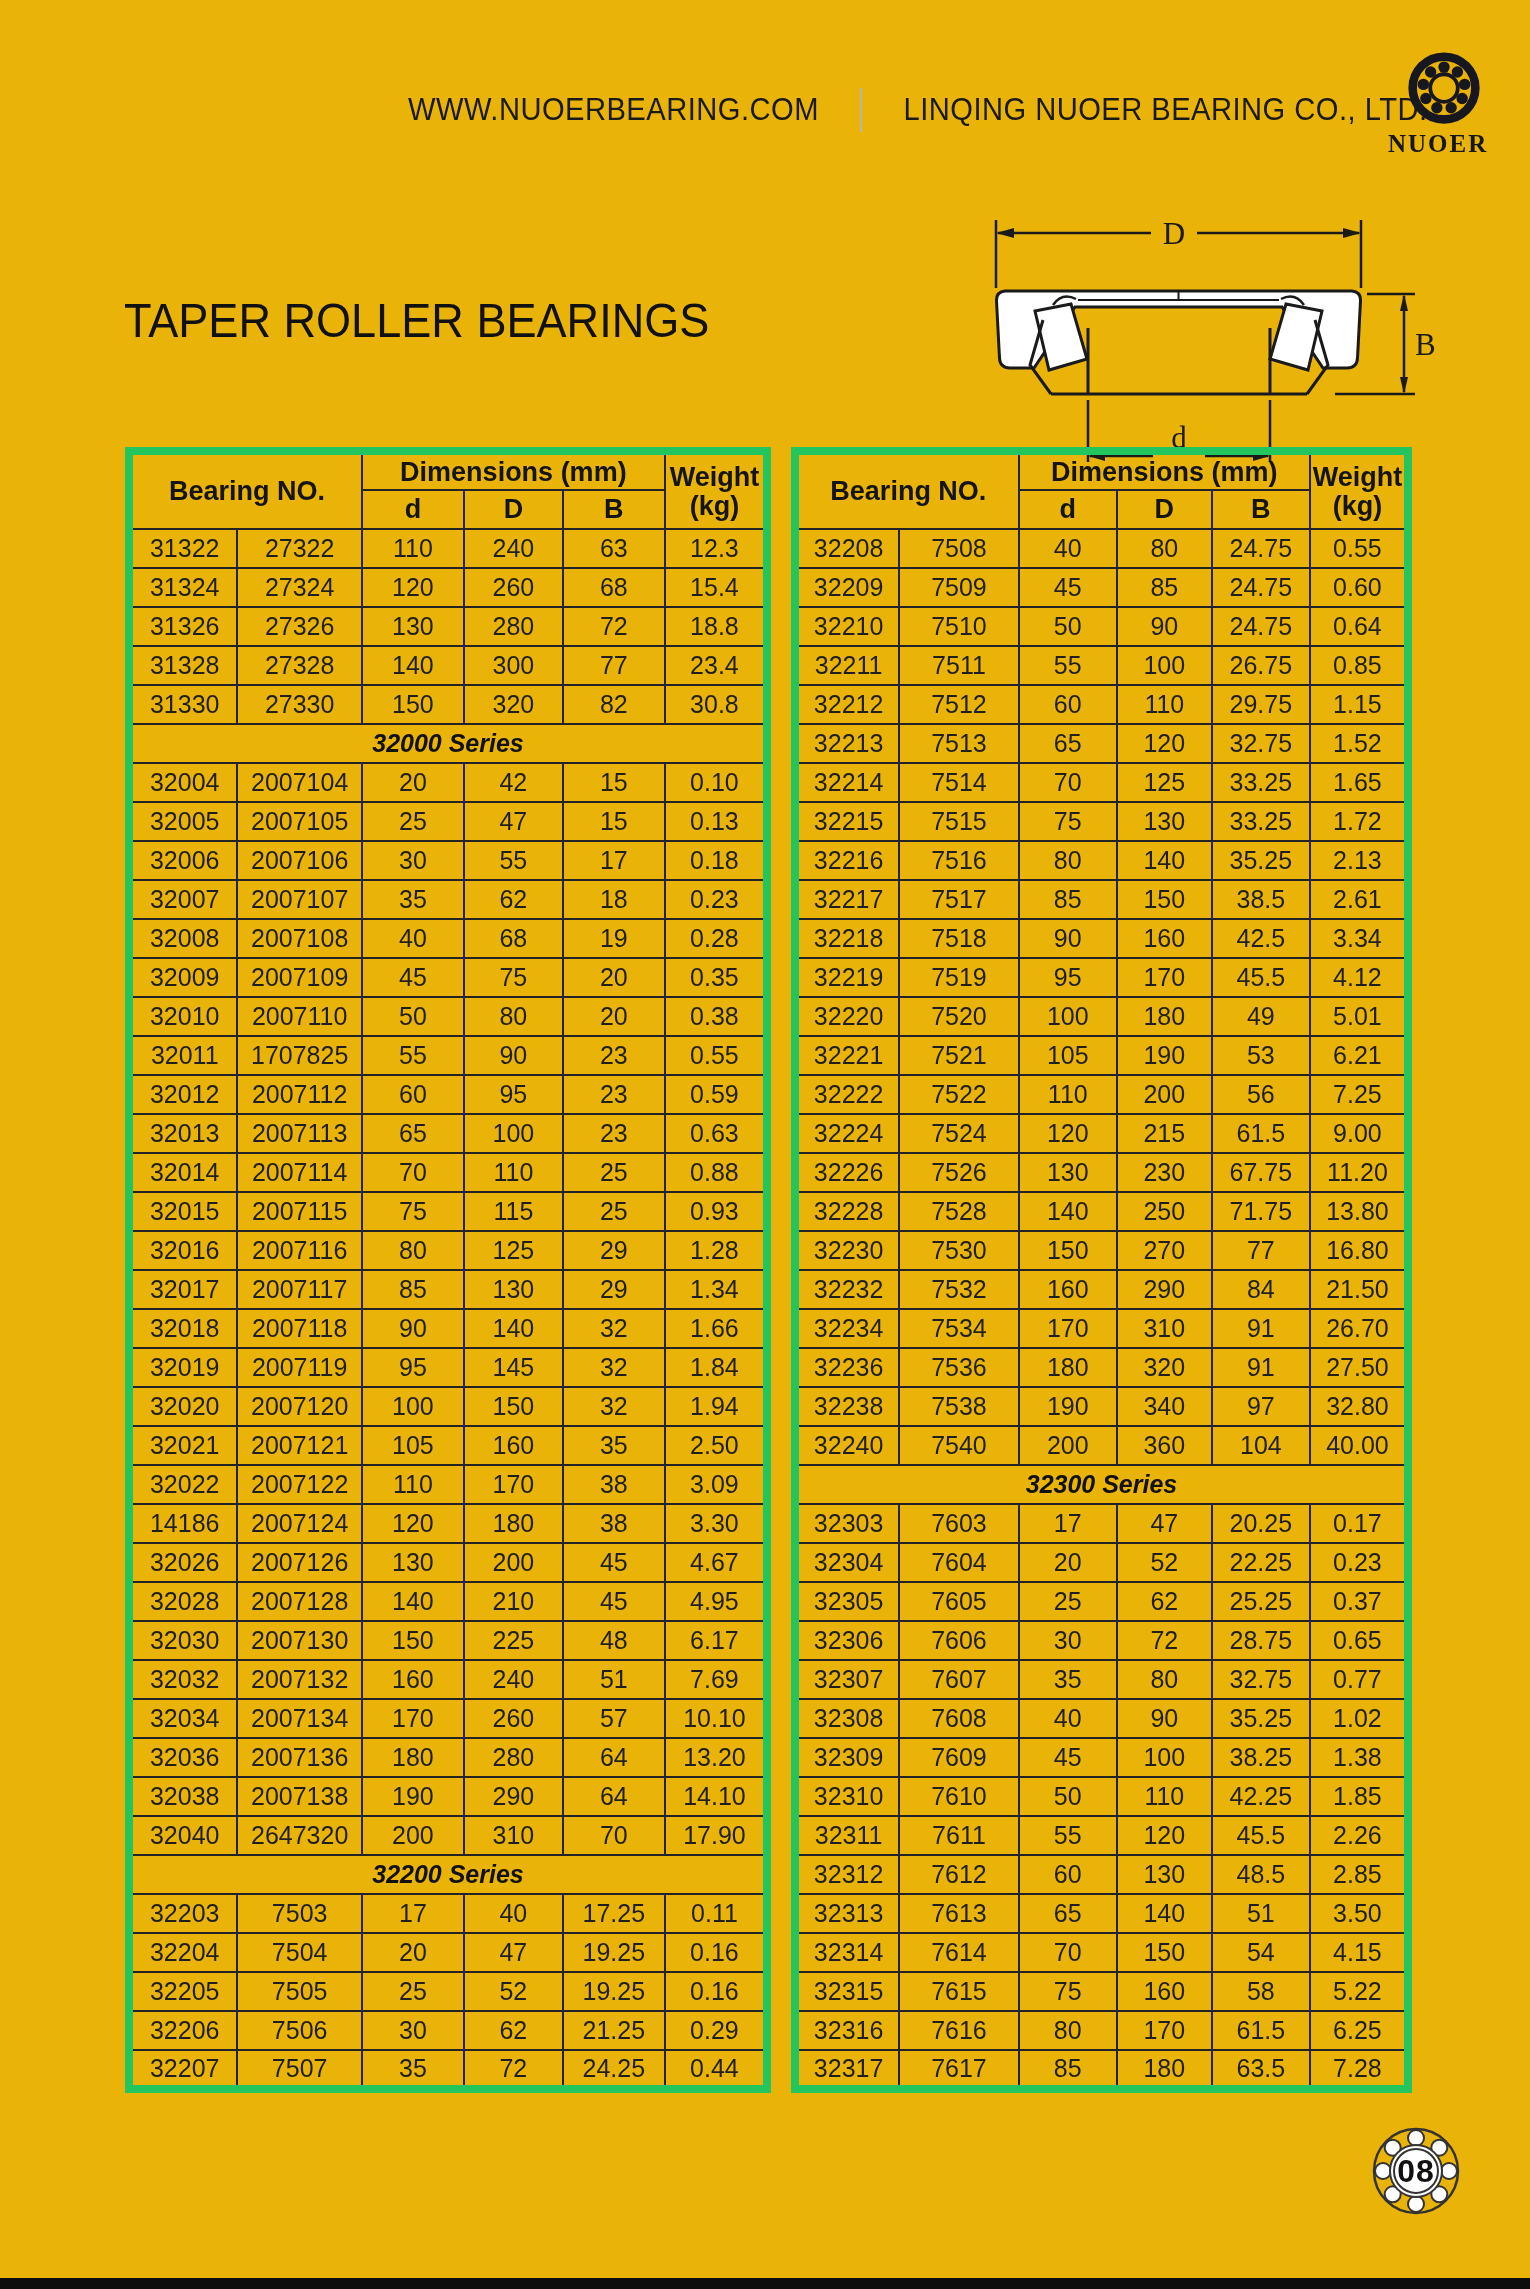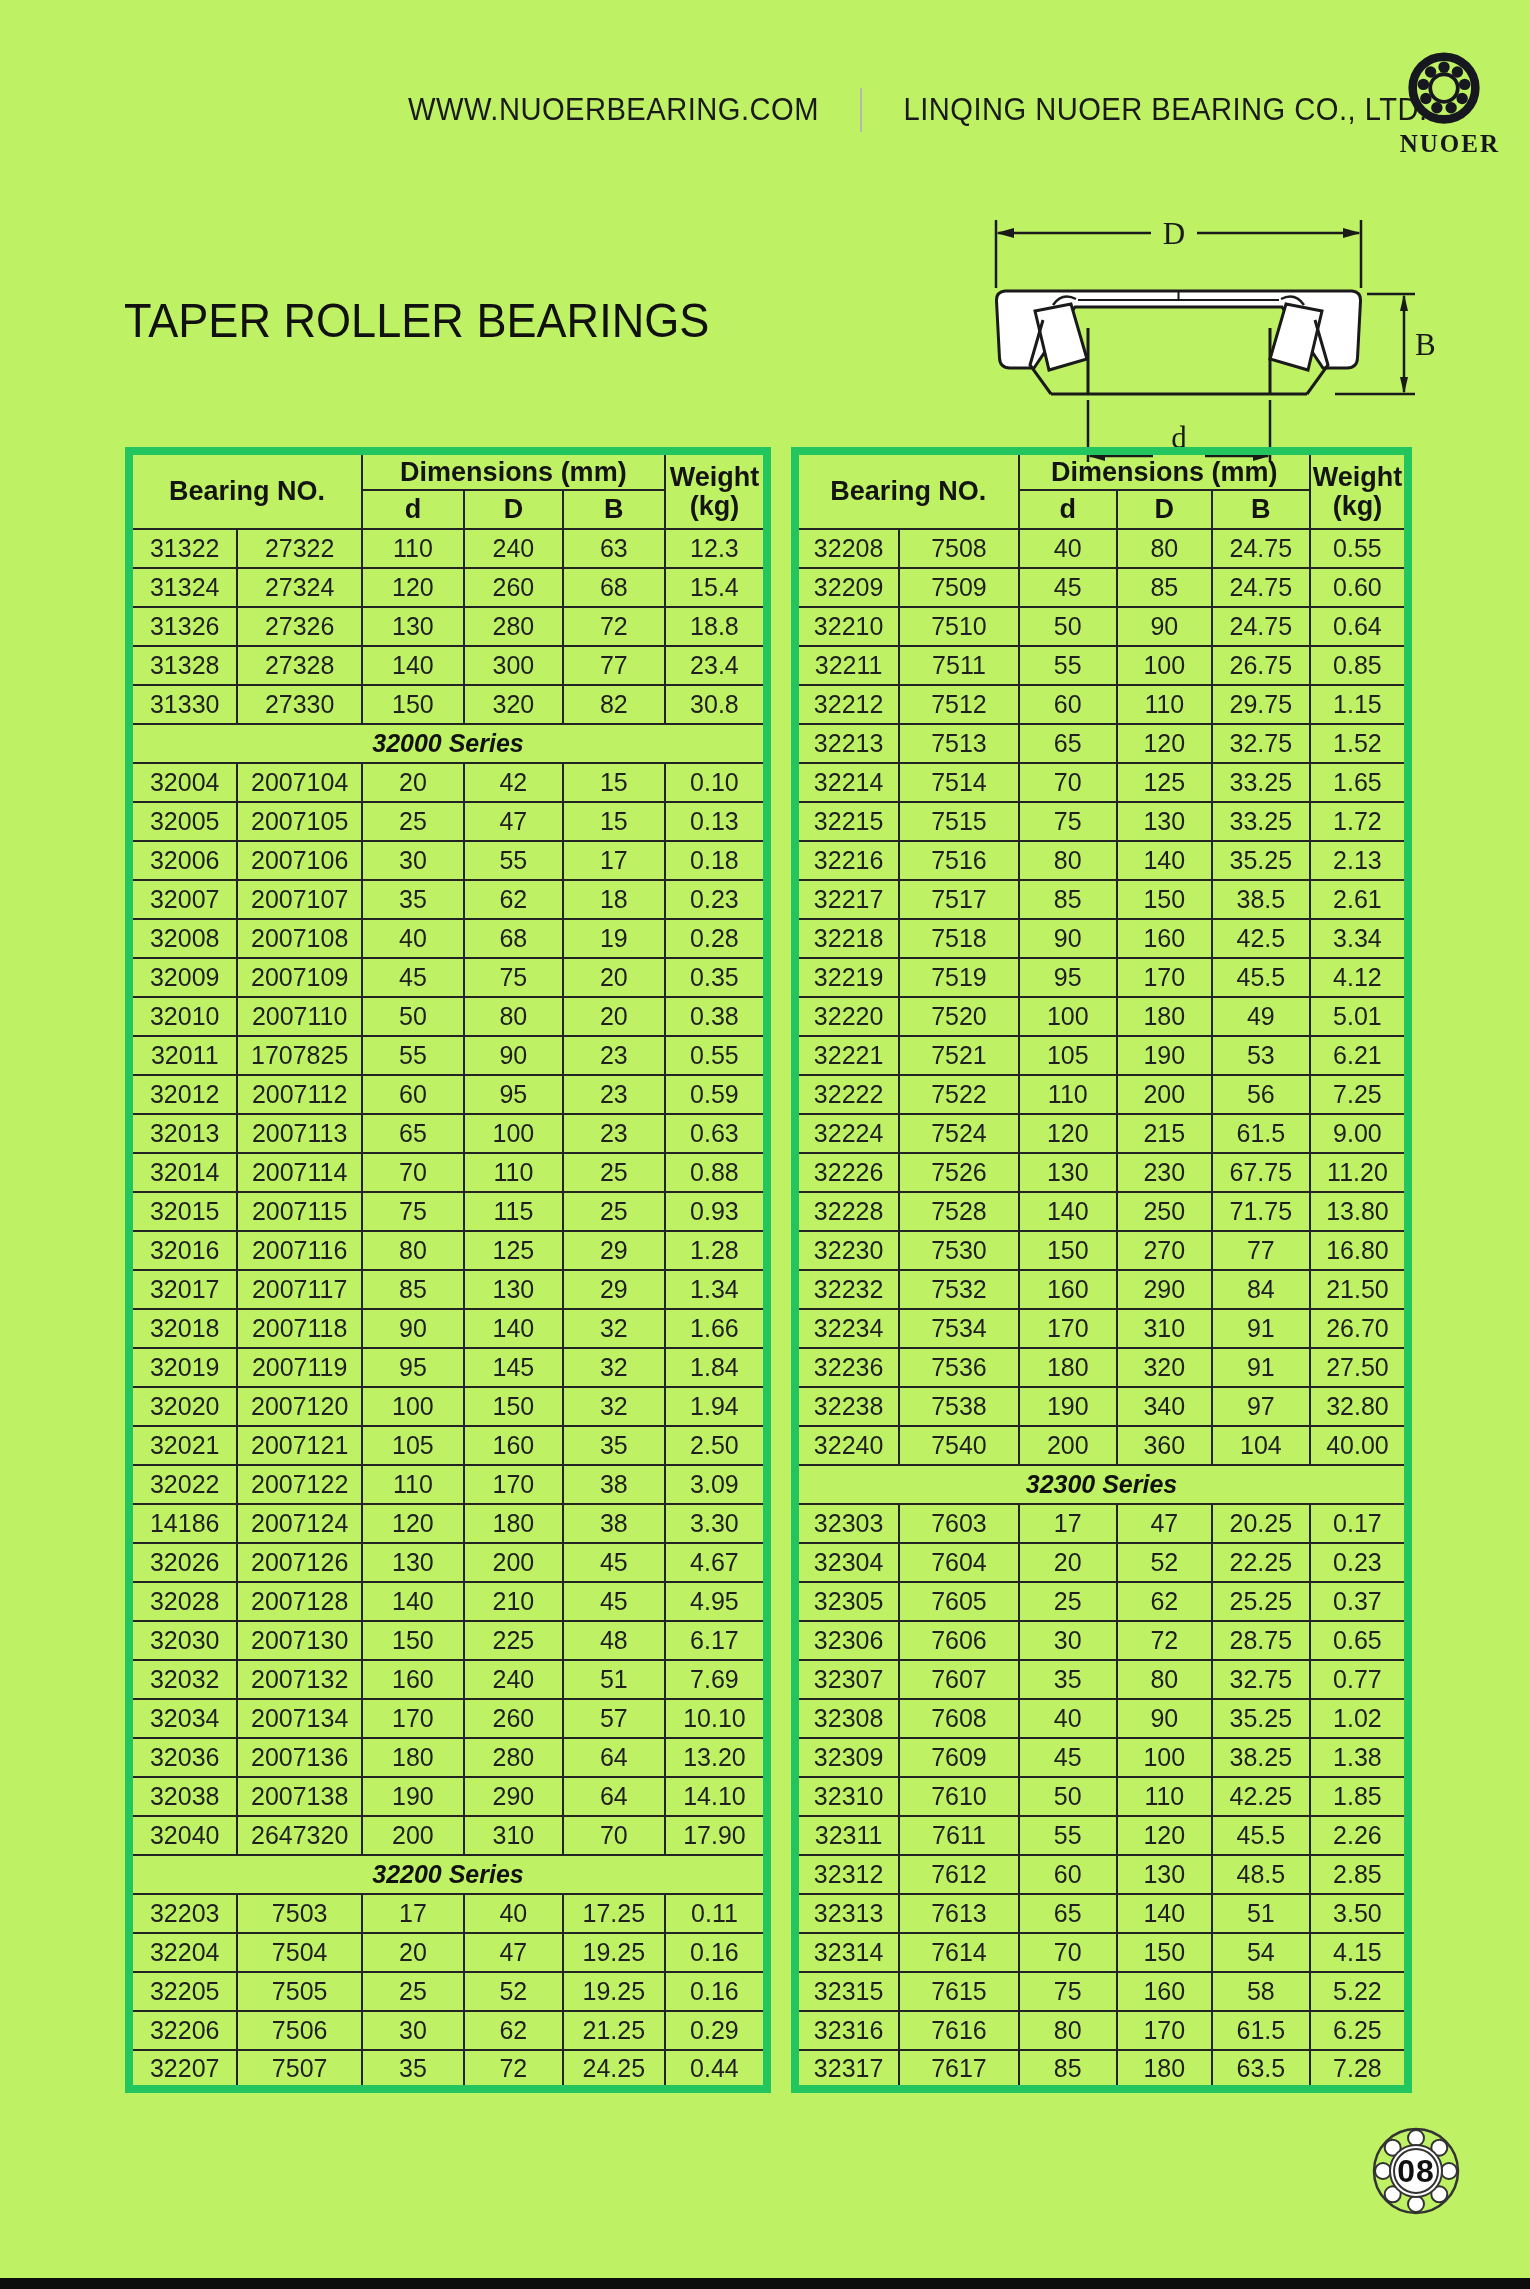--- a/index.html
+++ b/index.html
@@ -1,32 +1,32 @@
 <!DOCTYPE html>
 <html><head>
 <meta charset="utf-8">
 <style>
   html,body { margin:0; padding:0; background:#e8e8e8; }
   .page {
     position:relative; width:1530px; height:2289px; margin:0 auto;
-    background:#bef264; overflow:hidden;
+    background:#eab308; overflow:hidden;
     font-family:"Liberation Sans", sans-serif; color:#1a1a1a;
   }
 
   
   .topline {
     position:absolute; top:88px; left:408px;
     display:flex; align-items:center; gap:44px;
     font-size:31px; letter-spacing:0.5px; white-space:nowrap;
     transform:scaleX(0.94); transform-origin:left center;
   }
   .topline .divider { width:2px; height:44px; background:#b5b5b5; }
 
   
-  .logo { position:absolute; left:1388px; top:50px; width:112px; text-align:right; }
+  .logo { position:absolute; left:1388px; top:50px; width:112px; text-align:left; }
   .logo svg { display:block; margin:0 auto; }
   .logo .logo-text {
     margin-top:4px; font-family:"Liberation Serif", serif;
     font-size:25px; font-weight:600; letter-spacing:2px; color:#17171f;
   }
 
   
   .title {
     position:absolute; left:124px; top:292px;
     font-size:49px; font-weight:400; letter-spacing:0px; white-space:nowrap;

